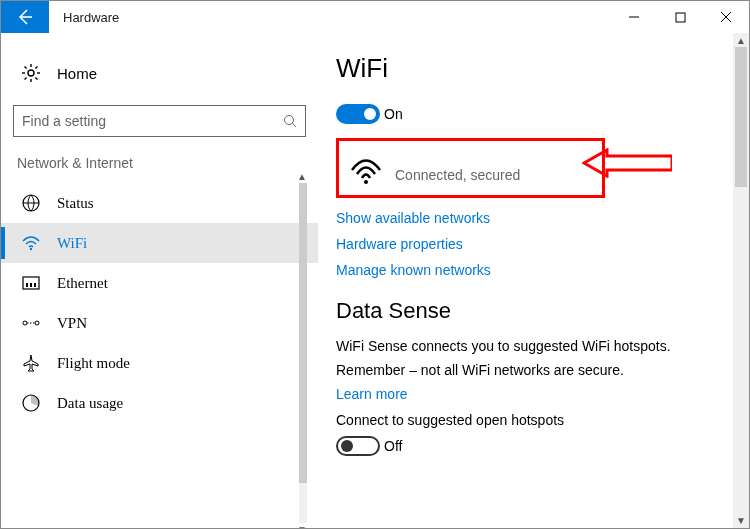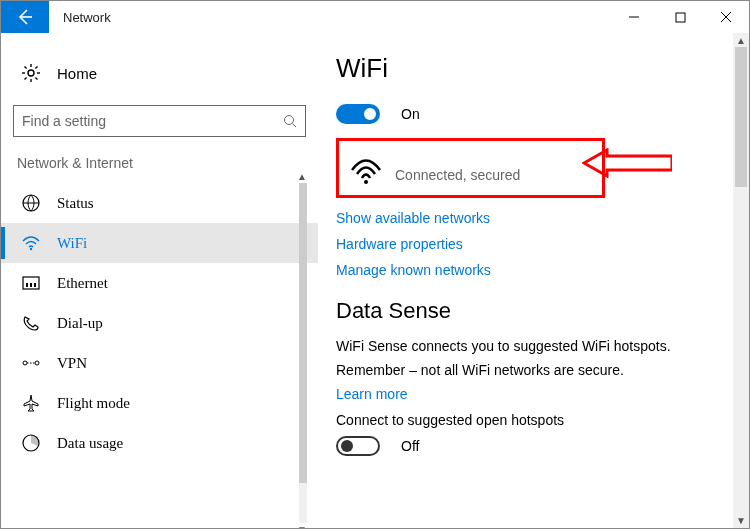--- a/index.html
+++ b/index.html
@@ -132,21 +132,21 @@
       position: absolute; left: -2px;
       font-size: 10px; color: #555;
     }
     
     h1.page-title {
       font-weight: 300;
       font-size: 26px;
       margin-bottom: 20px;
     }
     .toggle-row {
-      display: flex; align-items: center; gap: 21px;
+      display: flex; align-items: center; gap: 4px;
       margin-bottom: 14px;
     }
     .toggle {
       width: 44px; height: 20px; border-radius: 10px;
       position: relative;
     }
     .toggle.on { background: #0078d7; }
     .toggle.off { background: #fff; border: 2px solid #333; }
     .toggle .knob {
       position: absolute; width: 12px; height: 12px; border-radius: 50%;
@@ -206,21 +206,21 @@
 </head>
 <body>
 
 <div class="titlebar">
   <div class="back-btn">
     <svg width="20" height="20" viewBox="0 0 20 20">
         <path d="M12 3 L5 10 L12 17" stroke="#fff" stroke-width="1.6" fill="none"></path>
         <path d="M5 10 H17" stroke="#fff" stroke-width="1.6"></path>
       </svg>
   </div>
-  <div class="title-text">Network</div>
+  <div class="title-text">Hardware</div>
   <div class="win-controls">
     <div class="win-btn">
         <svg width="12" height="12">
           <line x1="1" y1="6" x2="11" y2="6" stroke="#000" stroke-width="1"></line>
         </svg>
       </div>
     <div class="win-btn">
         <svg width="11" height="11">
           <rect x="1" y="1" width="9" height="9" stroke="#000" stroke-width="1" fill="none"></rect>
         </svg>
@@ -292,28 +292,20 @@
               <rect x="5" y="10" width="2" height="4" fill="#000"></rect>
               <rect x="9" y="10" width="2" height="4" fill="#000"></rect>
               <rect x="13" y="10" width="2" height="4" fill="#000"></rect>
             </svg>
           </span>
         <span class="nav-label">Ethernet</span>
       </div>
       <div class="nav-item">
         <span class="icon">
             <svg width="20" height="20" viewBox="0 0 20 20">
-              <path d="M4 4 Q2 8 5 12 Q9 17 14 17 Q17 17 17 14 L14 12 L12 14 Q8 12 6 8 L8 6 Z" stroke="#000" stroke-width="1.2" fill="none"></path>
-            </svg>
-          </span>
-        <span class="nav-label">Dial-up</span>
-      </div>
-      <div class="nav-item">
-        <span class="icon">
-            <svg width="20" height="20" viewBox="0 0 20 20">
               <circle cx="4" cy="10" r="2" stroke="#000" fill="none"></circle>
               <circle cx="16" cy="10" r="2" stroke="#000" fill="none"></circle>
               <line x1="6" y1="10" x2="14" y2="10" stroke="#000" stroke-dasharray="1.5,1.5"></line>
             </svg>
           </span>
         <span class="nav-label">VPN</span>
       </div>
       <div class="nav-item">
         <span class="icon">
             <svg width="20" height="20" viewBox="0 0 20 20">

